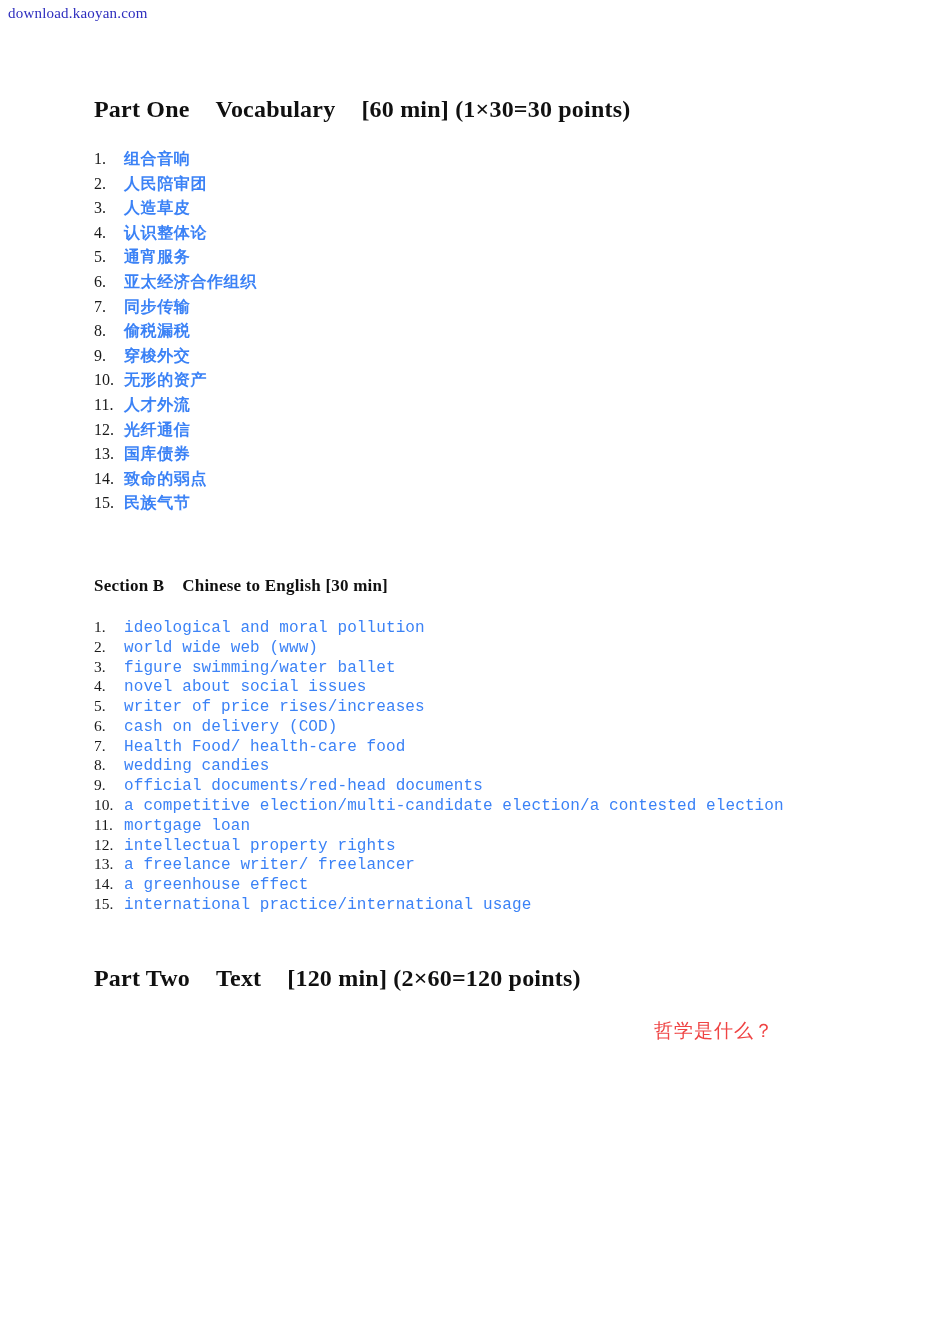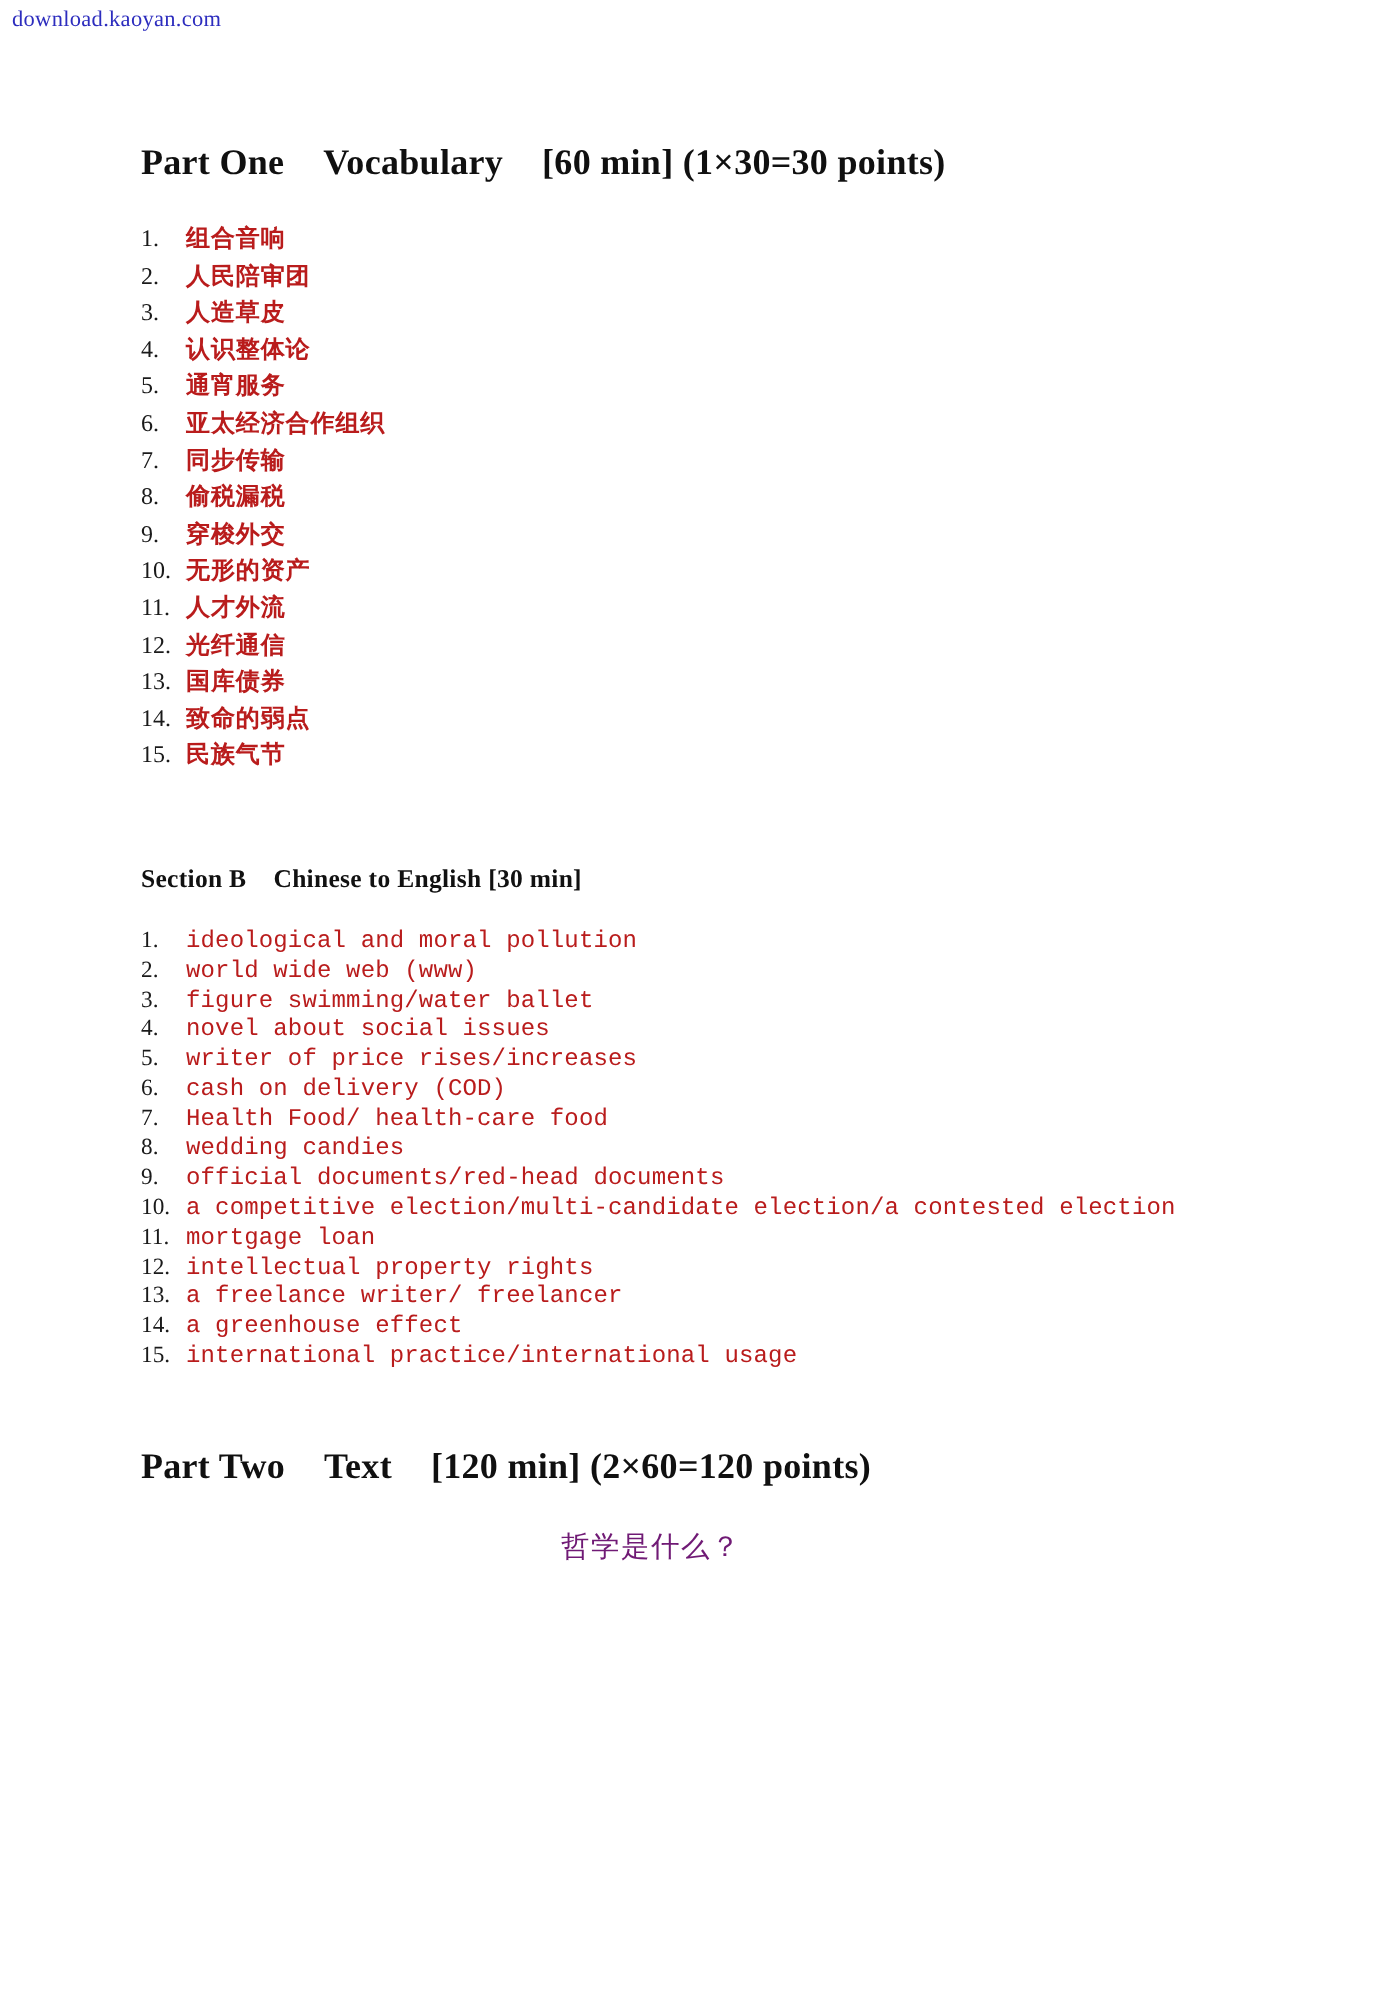--- a/index.html
+++ b/index.html
@@ -84,21 +84,21 @@
   }
   ol.answers .num {
     width: 30px;
     flex: 0 0 30px;
     text-align: left;
     font-family: "Liberation Serif", "DejaVu Serif", serif;
     font-size: 16px;
     color: #1a1a1a;
   }
   ol.answers .txt {
-    color: #b91c1c;
+    color: #3b82f6;
   }
 
   
   ol.cn li { height: 24.6px; }
   ol.cn .num { font-size: 16px; }
   ol.cn .txt {
     font-family: "DejaVu Serif", "Liberation Serif", serif;
     font-size: 16px;
     font-weight: bold;
     letter-spacing: 0.6px;
@@ -112,24 +112,24 @@
     font-family: Liberation Mono, monospace;
     font-size: 16px;
     letter-spacing: 0.1px;
     white-space: nowrap;
   }
 
   .gap-sections { height: 58px; }
   .gap-part { height: 50px; }
 
   .centered-cn {
-    text-align: center;
+    text-align: right;
     font-family: "DejaVu Serif", "Liberation Serif", serif;
     font-size: 19px;
-    color: #701a75;
+    color: #ef4444;
     letter-spacing: 1px;
     margin-top: 26px;
     padding-right: 80px;
   }
 
   #page-number {
     position: absolute;
     left: 0;
     right: 0;
     top: 1208px;

